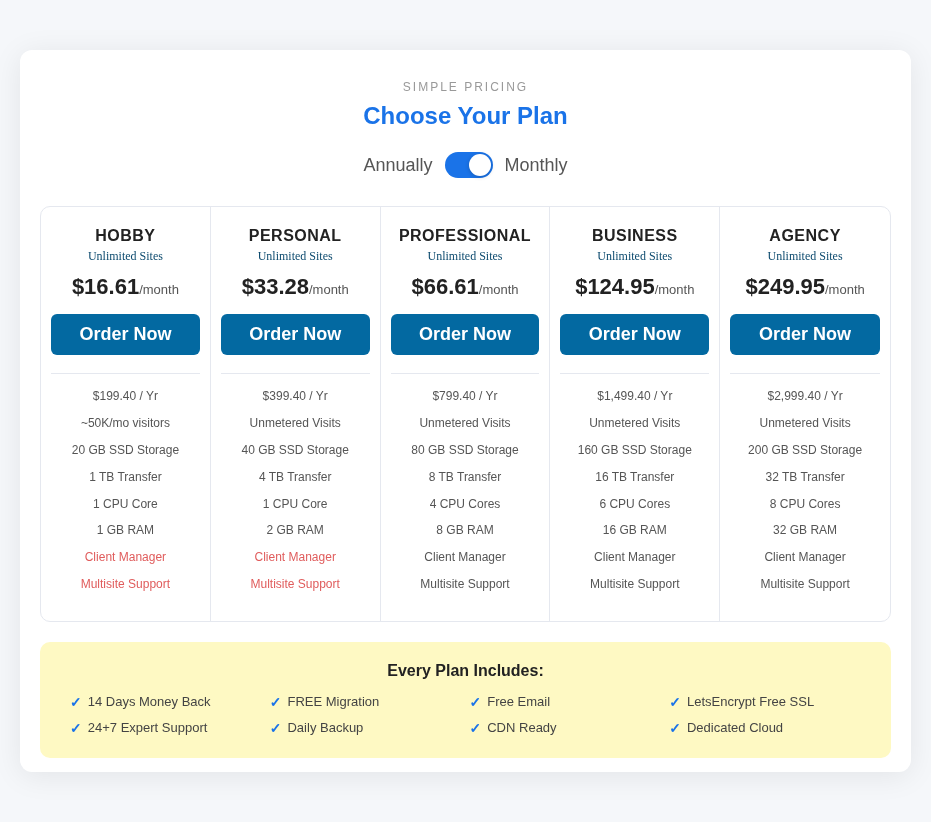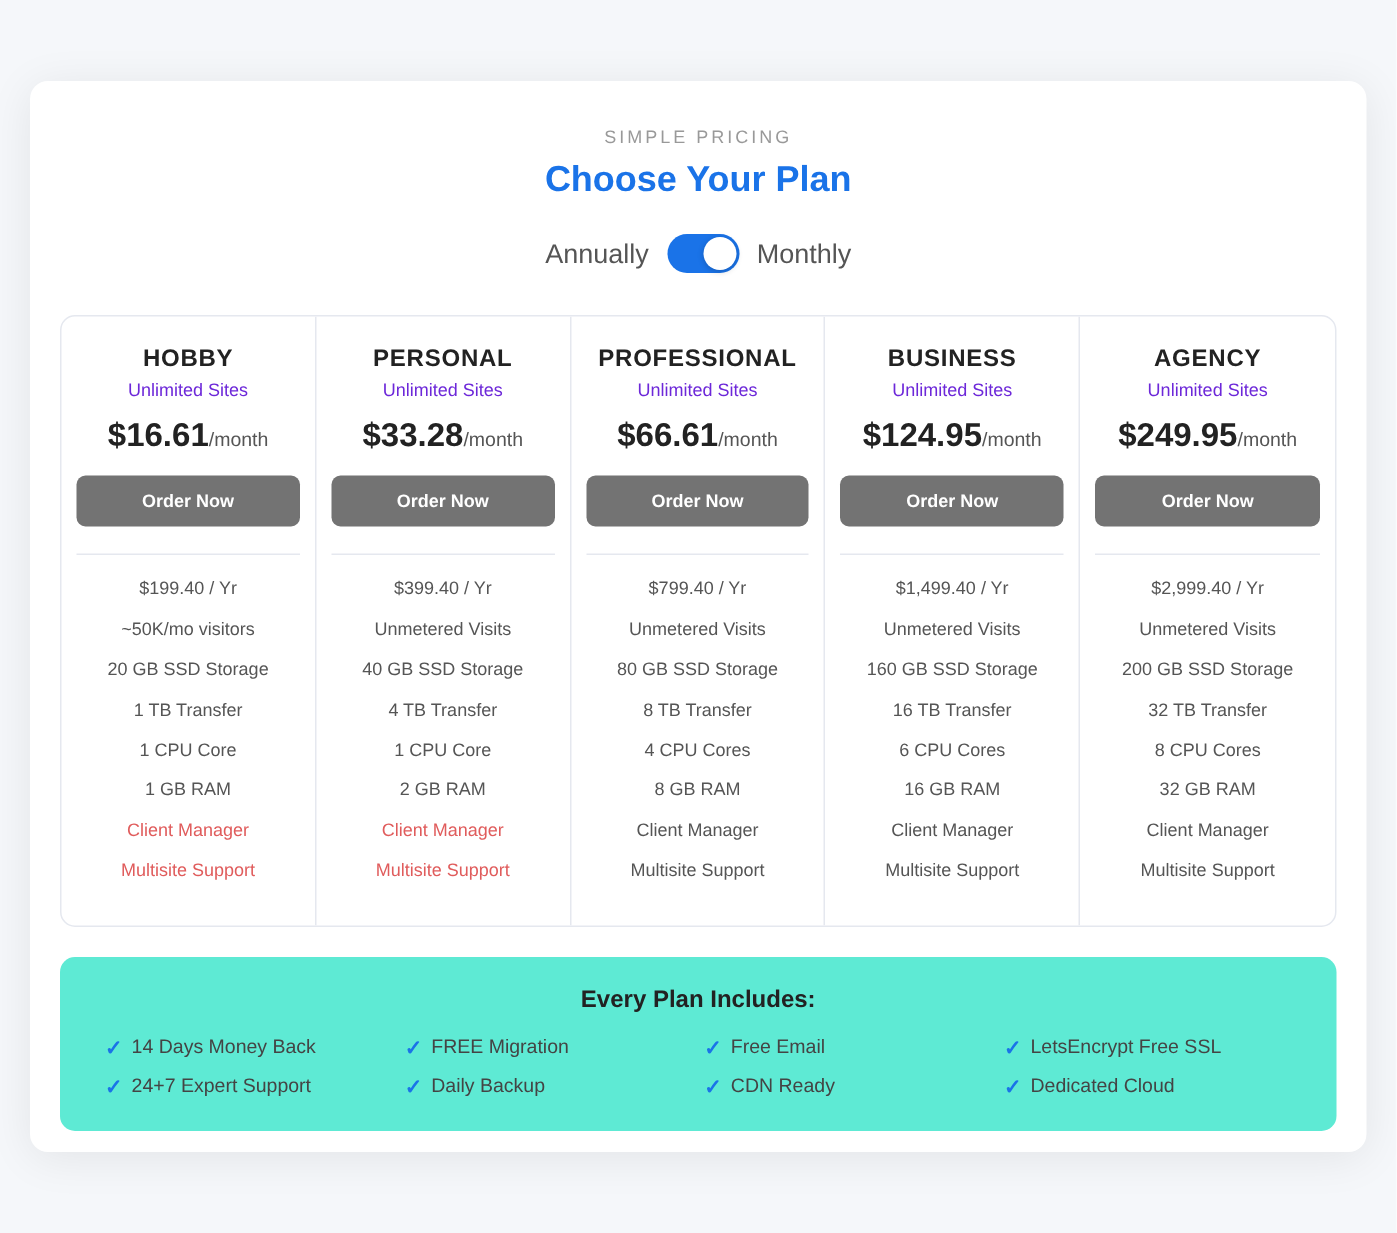--- a/index.html
+++ b/index.html
@@ -86,42 +86,43 @@
     .plan-col:last-child { border-right: none; }
     .plan-name {
       font-size: 16px;
       font-weight: 700;
       color: #222;
       letter-spacing: 0.5px;
       margin-bottom: 4px;
     }
     .plan-sites {
       font-size: 12px;
-      color: #6d28d9;
+      color: #0c4a6e;
       margin-bottom: 10px;
+      font-family: Liberation Serif, serif;
     }
     .plan-price {
       font-size: 22px;
       font-weight: 700;
       color: #222;
       margin-bottom: 14px;
     }
     .plan-price span {
       font-size: 13px;
       font-weight: 400;
       color: #555;
     }
     .order-btn {
-      background: #737373;
+      background: #0369a1;
       color: #fff;
       border: none;
       border-radius: 6px;
       padding: 10px 0;
       width: 100%;
-      font-size: 12px;
+      font-size: 18px;
       font-weight: 600;
       cursor: pointer;
       margin-bottom: 18px;
     }
     .plan-divider {
       width: 100%;
       border: none;
       border-top: 1px solid #e5e8ef;
       margin-bottom: 14px;
     }
@@ -129,21 +130,21 @@
       font-size: 12px;
       color: #555;
       text-align: right;
       margin-bottom: 10px;
       line-height: 1.4;
     }
     .plan-feature.unavailable {
       color: #e05c5c;
     }
     .includes-section {
-      background: #5eead4;
+      background: #fef9c3;
       border-radius: 10px;
       padding: 20px 30px 22px;
       text-align: center;
     }
     .includes-title {
       font-size: 16px;
       font-weight: 700;
       color: #222;
       margin-bottom: 14px;
     }

